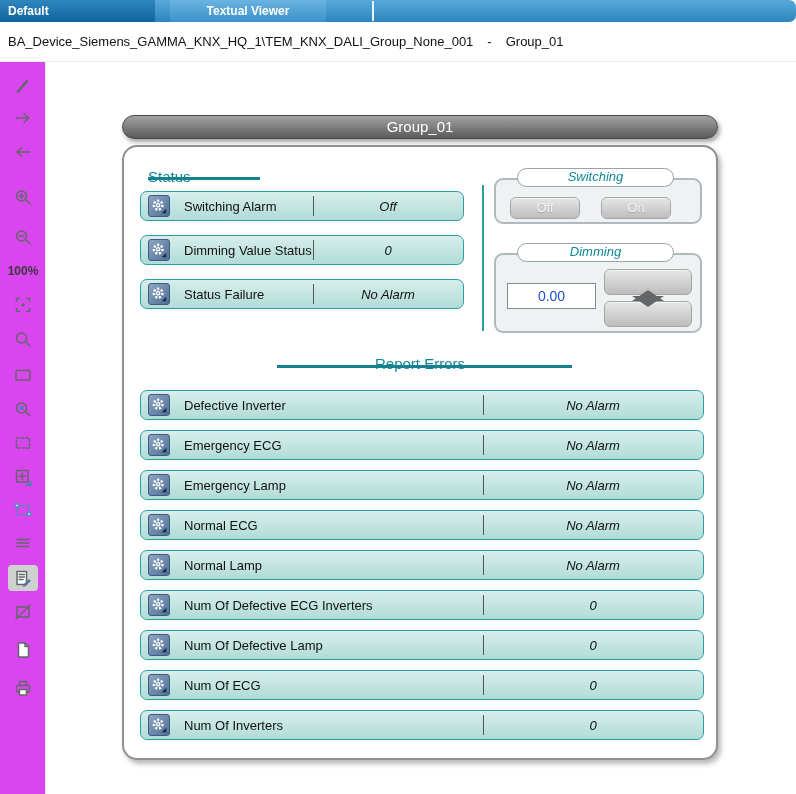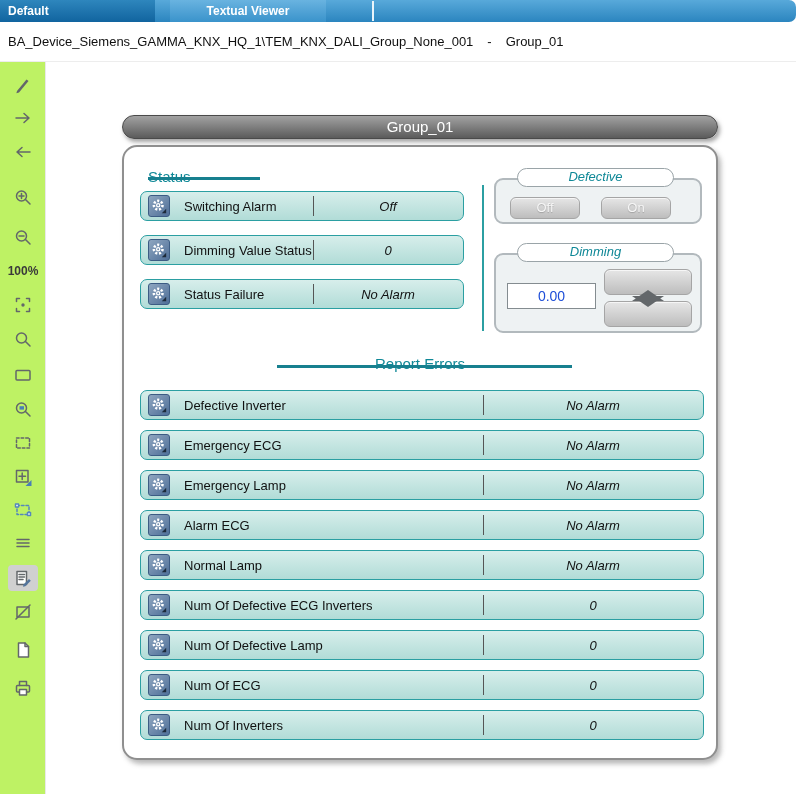--- a/index.html
+++ b/index.html
@@ -23,21 +23,21 @@
     background:#eaf4fa; }
 
   
   .breadcrumb { position:absolute; top:22px; left:0; width:796px; height:40px;
     background:#fff; border-bottom:1px solid #ededed; display:flex;
     align-items:center; padding-left:8px; font-size:13px; color:#101010; }
   .breadcrumb .sep { margin:0 14px; }
 
   
   .toolbar { position:absolute; top:62px; left:0; width:46px; height:732px;
-    background:#bef264; border-right:1px solid #e9e9e9; }
+    background:#d946ef; border-right:1px solid #e9e9e9; }
   .tb { position:absolute; left:8px; width:30px; height:26px; display:flex;
     align-items:center; justify-content:center; cursor:pointer; }
   .tb.active { background:#d0d0d0; border-radius:4px; }
   .tb svg { width:20px; height:20px; }
   .tb svg * { fill:none; stroke:#63676a; stroke-width:1.5;
     stroke-linecap:round; stroke-linejoin:round; }
   .tb svg .f  { fill:#63676a; stroke:none; }
   .tb svg .fb { fill:#4a7fb5; stroke:none; }
   .tb svg .fw { fill:#ffffff; }
   .tb svg .fg { fill:#53749c; stroke:none; }
@@ -293,21 +293,21 @@
       </svg>
     </span>
     <span class="row-label">Status Failure</span>
     <span class="row-divider"></span>
     <span class="row-value">No Alarm</span>
   </div>
 </div>
 
     <div class="v-divider"></div>
 
-    <div class="oval-label switch-oval">Defective</div>
+    <div class="oval-label switch-oval">Switching</div>
     <div class="group-box switch-box"></div>
     <button class="gray-btn btn-off">Off</button>
     <button class="gray-btn btn-on">On</button>
 
     <div class="oval-label dim-oval">Dimming</div>
     <div class="group-box dim-box"></div>
     <input class="dim-input" type="text" value="0.00" style="">
     <button class="gray-btn btn-up">
       <span class="tri tri-up"></span>
     </button>
@@ -359,21 +359,21 @@
   </div>
 
   <div class="row report-row">
     <span class="gear">
       <svg width="16" height="16" viewBox="0 0 20 20">
         <circle cx="9" cy="9" r="5.4" fill="none" stroke="#fff" stroke-width="3.2" stroke-dasharray="2.6 2.1"></circle>
         <circle cx="9" cy="9" r="2" fill="none" stroke="#fff" stroke-width="1.6"></circle>
         <path d="M13.5 19 L19 19 19 13.5 Z" fill="#1d2a3a"></path>
       </svg>
     </span>
-    <span class="row-label">Alarm ECG</span>
+    <span class="row-label">Normal ECG</span>
     <span class="row-divider"></span>
     <span class="row-value">No Alarm</span>
   </div>
 
   <div class="row report-row">
     <span class="gear">
       <svg width="16" height="16" viewBox="0 0 20 20">
         <circle cx="9" cy="9" r="5.4" fill="none" stroke="#fff" stroke-width="3.2" stroke-dasharray="2.6 2.1"></circle>
         <circle cx="9" cy="9" r="2" fill="none" stroke="#fff" stroke-width="1.6"></circle>
         <path d="M13.5 19 L19 19 19 13.5 Z" fill="#1d2a3a"></path>

